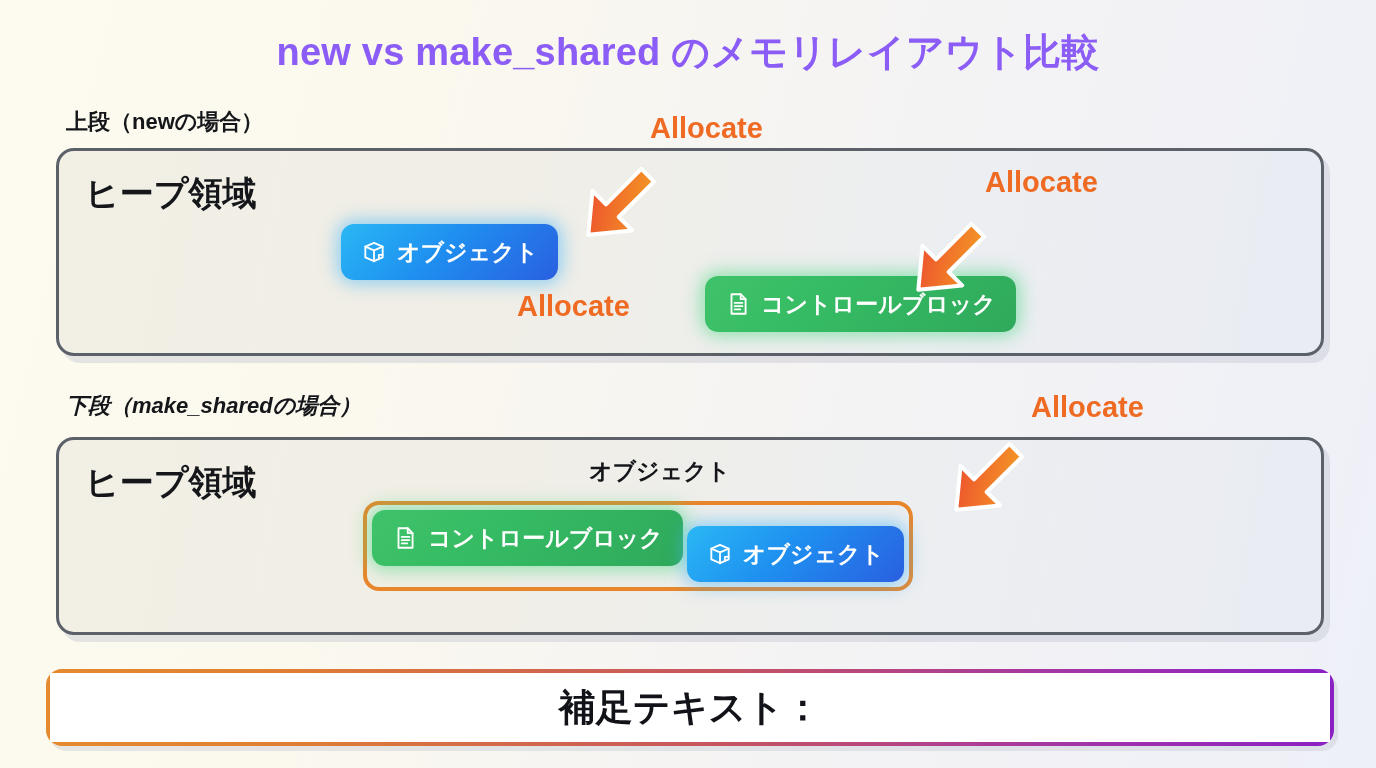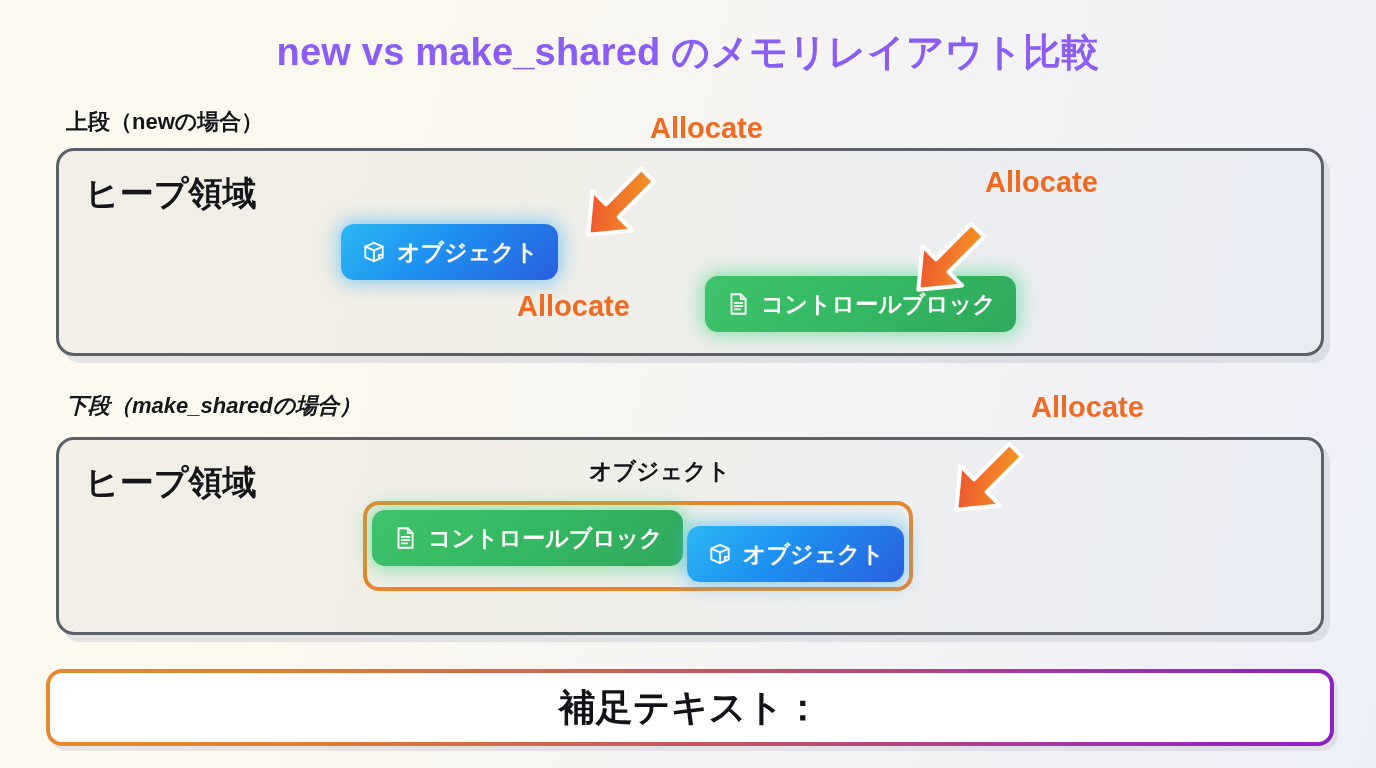--- a/index.html
+++ b/index.html
@@ -178,21 +178,21 @@
     border-radius: 16px;
     padding: 4px;
     box-sizing: border-box;
     background: linear-gradient(90deg, #e58a2e 0%, #e07f33 18%, #c6555f 52%, #a234a8 80%, #8b21c4 100%);
     box-shadow: 4px 5px 0 rgba(190,193,205,0.35);
   }
   #footer-inner {
     width: 100%;
     height: 100%;
     background: #ffffff;
-    border-radius: 12px;
+    border-radius: 0;
     display: flex;
     align-items: center;
     justify-content: center;
     gap: 0;
     box-sizing: border-box;
   }
   .footer-text {
     font-size: 37px;
     font-weight: bold;
     white-space: nowrap;

